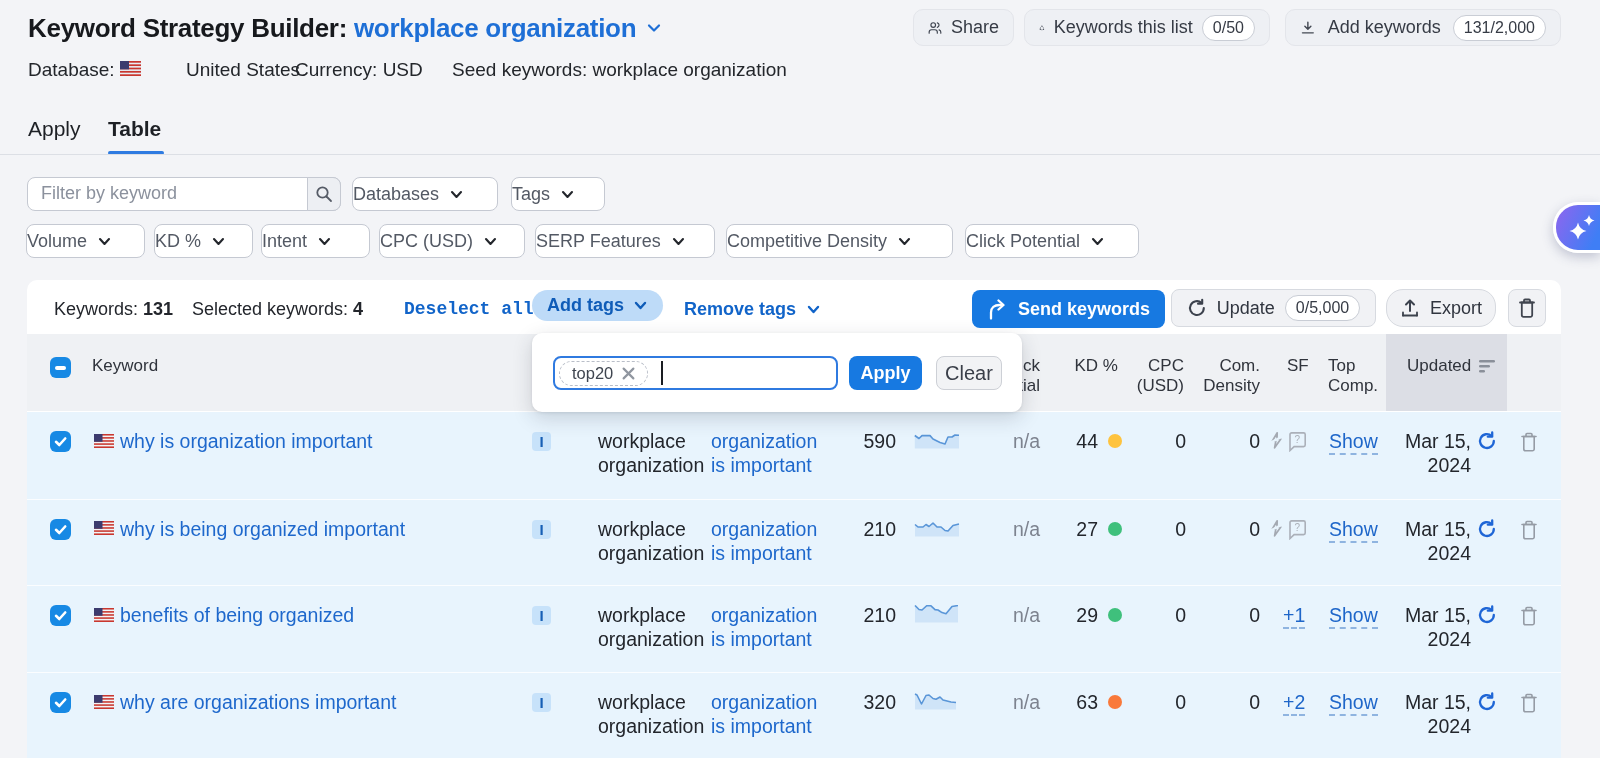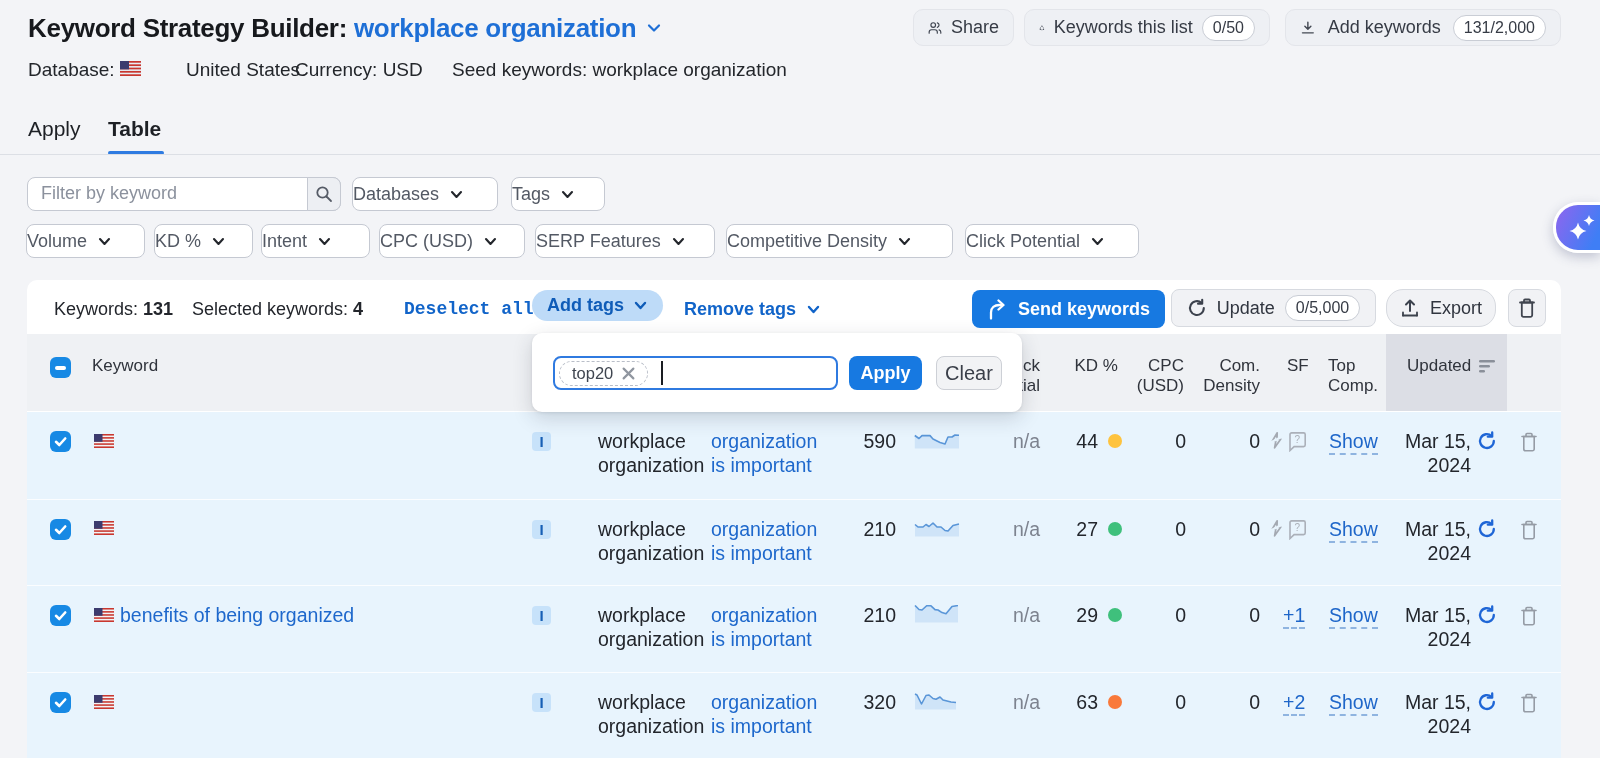--- a/index.html
+++ b/index.html
@@ -171,20 +171,21 @@
       </div>
 <svg class="abs" style="left:67px; top:21.5px;" width="20" height="14" viewBox="0 0 20 14">
 <rect width="20" height="14" fill="#f2f4f6"></rect>
 <rect y="0" width="20" height="1.55" fill="#c9372f"></rect>
         <rect y="3.1" width="20" height="1.55" fill="#c9372f"></rect>
 <rect y="6.2" width="20" height="1.55" fill="#c9372f"></rect>
         <rect y="9.3" width="20" height="1.55" fill="#c9372f"></rect>
 <rect y="12.4" width="20" height="1.6" fill="#c9372f"></rect>
         <rect width="8.5" height="7.75" fill="#3c3b6e"></rect>
       </svg>
+<div class="cell klink" style="left:93px; top:17px;">why is organization important</div>
 <div class="ibadge" style="left:505px; top:20px;">I</div>
 <div class="cell" style="left:571px; top:17px; width:112px; overflow:hidden; height:48px;">workplace<br>organization</div>
 <div class="cell klink" style="left:684px; top:17px; width:130px;">organization<br>is important</div>
 <div class="cell r" style="left:789px; top:17px; width:80px;">590</div>
 <svg class="abs" style="left:887px; top:19px;" width="46" height="20" viewBox="0 0 46 20">
         <polygon points="0.8,4.5 5,7.5 8,4.6 16,4.6 19,8 26,11.5 31,13 34,6 38,6 41,4 45,4.3 45,17.5 0.8,17.5" fill="#cfe4f8"></polygon>
         <polyline points="0.8,4.5 5,7.5 8,4.6 16,4.6 19,8 26,11.5 31,13 34,6 38,6 41,4 45,4.3" fill="none" stroke="#5a96d8" stroke-width="1.6" stroke-linejoin="round"></polyline>
       </svg>
 <div class="cell r gray" style="left:946px; top:17px; width:67px;">n/a</div>
 <div class="cell r" style="left:1021px; top:17px; width:50px;">44</div>
@@ -224,20 +225,21 @@
       </div>
 <svg class="abs" style="left:67px; top:21.5px;" width="20" height="14" viewBox="0 0 20 14">
 <rect width="20" height="14" fill="#f2f4f6"></rect>
 <rect y="0" width="20" height="1.55" fill="#c9372f"></rect>
         <rect y="3.1" width="20" height="1.55" fill="#c9372f"></rect>
 <rect y="6.2" width="20" height="1.55" fill="#c9372f"></rect>
         <rect y="9.3" width="20" height="1.55" fill="#c9372f"></rect>
 <rect y="12.4" width="20" height="1.6" fill="#c9372f"></rect>
         <rect width="8.5" height="7.75" fill="#3c3b6e"></rect>
       </svg>
+<div class="cell klink" style="left:93px; top:17px;">why is being organized important</div>
 <div class="ibadge" style="left:505px; top:20px;">I</div>
 <div class="cell" style="left:571px; top:17px; width:112px; overflow:hidden; height:48px;">workplace<br>organization</div>
 <div class="cell klink" style="left:684px; top:17px; width:130px;">organization<br>is important</div>
 <div class="cell r" style="left:789px; top:17px; width:80px;">210</div>
 <svg class="abs" style="left:887px; top:19px;" width="46" height="20" viewBox="0 0 46 20">
         <polygon points="1,5.5 4,8 9,8 12,5.5 15,7.5 19,4 23,8 27,8 31,11.5 34,12 39,6.5 45,5 45,17.5 1,17.5" fill="#cfe4f8"></polygon>
         <polyline points="1,5.5 4,8 9,8 12,5.5 15,7.5 19,4 23,8 27,8 31,11.5 34,12 39,6.5 45,5" fill="none" stroke="#5a96d8" stroke-width="1.6" stroke-linejoin="round"></polyline>
       </svg>
 <div class="cell r gray" style="left:946px; top:17px; width:67px;">n/a</div>
 <div class="cell r" style="left:1021px; top:17px; width:50px;">27</div>
@@ -320,20 +322,21 @@
       </div>
 <svg class="abs" style="left:67px; top:21.5px;" width="20" height="14" viewBox="0 0 20 14">
 <rect width="20" height="14" fill="#f2f4f6"></rect>
 <rect y="0" width="20" height="1.55" fill="#c9372f"></rect>
         <rect y="3.1" width="20" height="1.55" fill="#c9372f"></rect>
 <rect y="6.2" width="20" height="1.55" fill="#c9372f"></rect>
         <rect y="9.3" width="20" height="1.55" fill="#c9372f"></rect>
 <rect y="12.4" width="20" height="1.6" fill="#c9372f"></rect>
         <rect width="8.5" height="7.75" fill="#3c3b6e"></rect>
       </svg>
+<div class="cell klink" style="left:93px; top:17px;">why are organizations important</div>
 <div class="ibadge" style="left:505px; top:20px;">I</div>
 <div class="cell" style="left:571px; top:17px; width:112px; overflow:hidden; height:48px;">workplace<br>organization</div>
 <div class="cell klink" style="left:684px; top:17px; width:130px;">organization<br>is important</div>
 <div class="cell r" style="left:789px; top:17px; width:80px;">320</div>
 <svg class="abs" style="left:887px; top:19px;" width="46" height="20" viewBox="0 0 46 20">
         <polygon points="1,2 3,3 7.5,12 12,3.5 15,3 19,6.5 22,7.3 26,5 29,8 33,9 37,10 42,10.5 42,17.5 1,17.5" fill="#cfe4f8"></polygon>
         <polyline points="1,2 3,3 7.5,12 12,3.5 15,3 19,6.5 22,7.3 26,5 29,8 33,9 37,10 42,10.5" fill="none" stroke="#5a96d8" stroke-width="1.6" stroke-linejoin="round"></polyline>
       </svg>
 <div class="cell r gray" style="left:946px; top:17px; width:67px;">n/a</div>
 <div class="cell r" style="left:1021px; top:17px; width:50px;">63</div>

